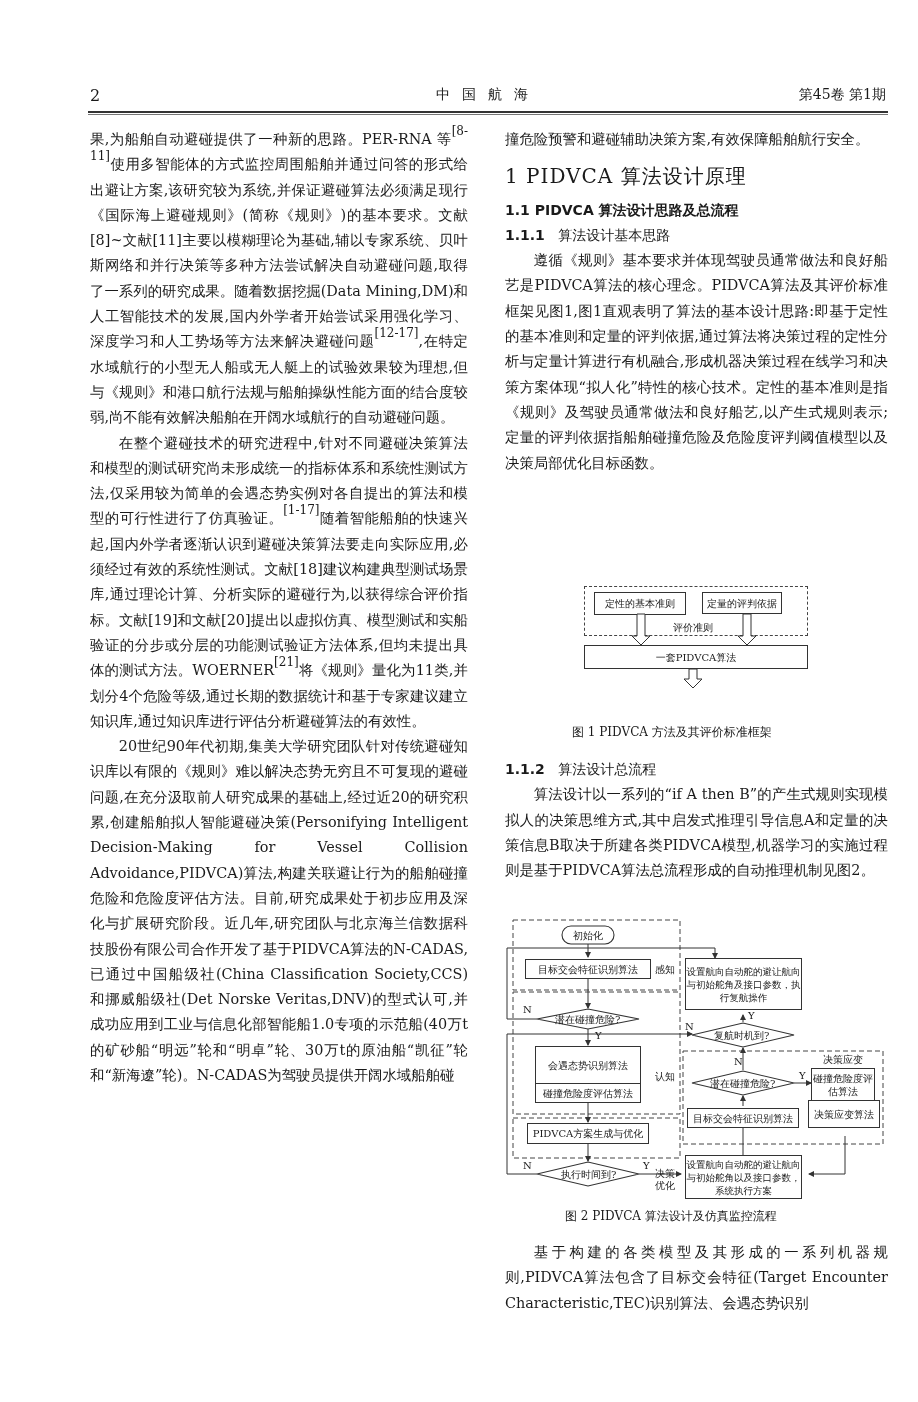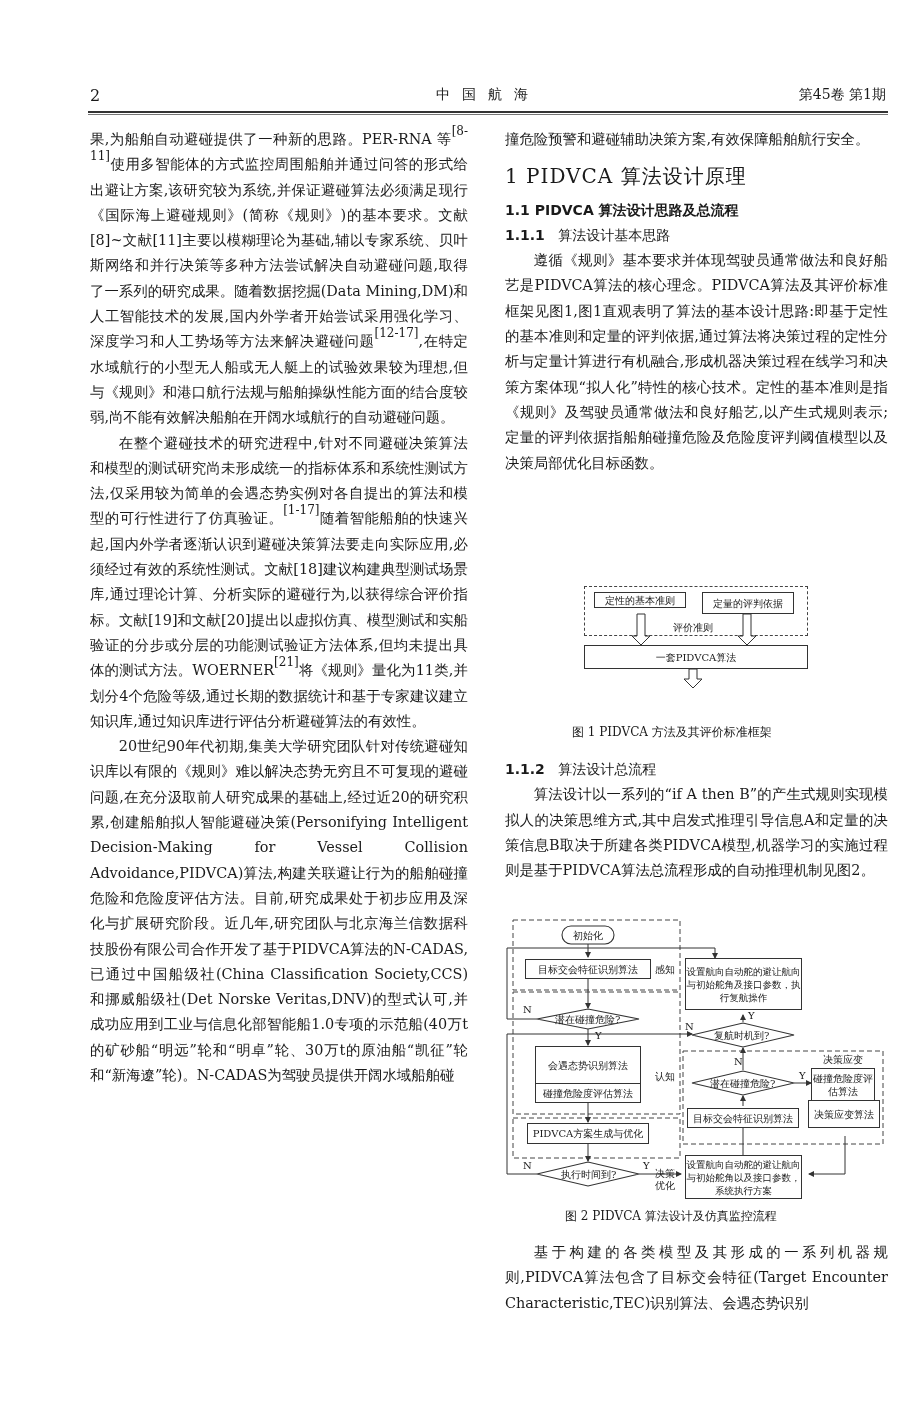--- a/index.html
+++ b/index.html
@@ -57,22 +57,22 @@
   <p class="h3"><b>1.1.2</b>&nbsp;&nbsp;&nbsp;<span>算法设计总流程</span></p>
   <p class="ind">算法设计以一系列的“if A then B”的产生式规则实现模拟人的决策思维方式,其中启发式推理引导信息A和定量的决策信息B取决于所建各类PIDVCA模型,机器学习的实施过程则是基于PIDVCA算法总流程形成的自动推理机制见图2。</p>
 </div>
 
 <div class="col" style="left:505px; top:1240px; width:383px;">
   <p class="ind">基于构建的各类模型及其形成的一系列机器规则,PIDVCA算法包含了目标交会特征(Target Encounter Characteristic,TEC)识别算法、会遇态势识别</p>
 </div>
 
 <div class="fig" style="left:560px; top:580px; width:290px; height:170px;">
   <div class="dash" style="left:24px;top:6px;width:224px;height:50px;"></div>
-  <div class="box" style="left:34px;top:12px;width:92px;height:16px;">定性的基本准则</div>
-  <div class="box" style="left:142px;top:12px;width:92px;height:22px;">定量的评判依据</div>
+  <div class="box" style="left:34px;top:12px;width:92px;height:23px;">定性的基本准则</div>
+  <div class="box" style="left:142px;top:12px;width:80px;height:22px;">定量的评判依据</div>
   <div class="lbl" style="left:113px;top:42px;">评价准则</div>
   <svg style="position:absolute;left:0;top:0;" width="290" height="170">
     <g fill="#fff" stroke="#333" stroke-width="1">
       <path d="M77 34 v22 h-5 l9 9 l9 -9 h-5 v-22 z"></path>
       <path d="M183 34 v22 h-5 l9 9 l9 -9 h-5 v-22 z"></path>
       <path d="M129 89 v10 h-5 l9 9 l9 -9 h-5 v-10 z"></path>
     </g>
   </svg>
   <div class="box" style="left:24px;top:65px;width:224px;height:24px;">一套PIDVCA算法</div>
   <div class="cap" style="left:12px;top:144px;">图 1   PIDVCA 方法及其评价标准框架</div>

